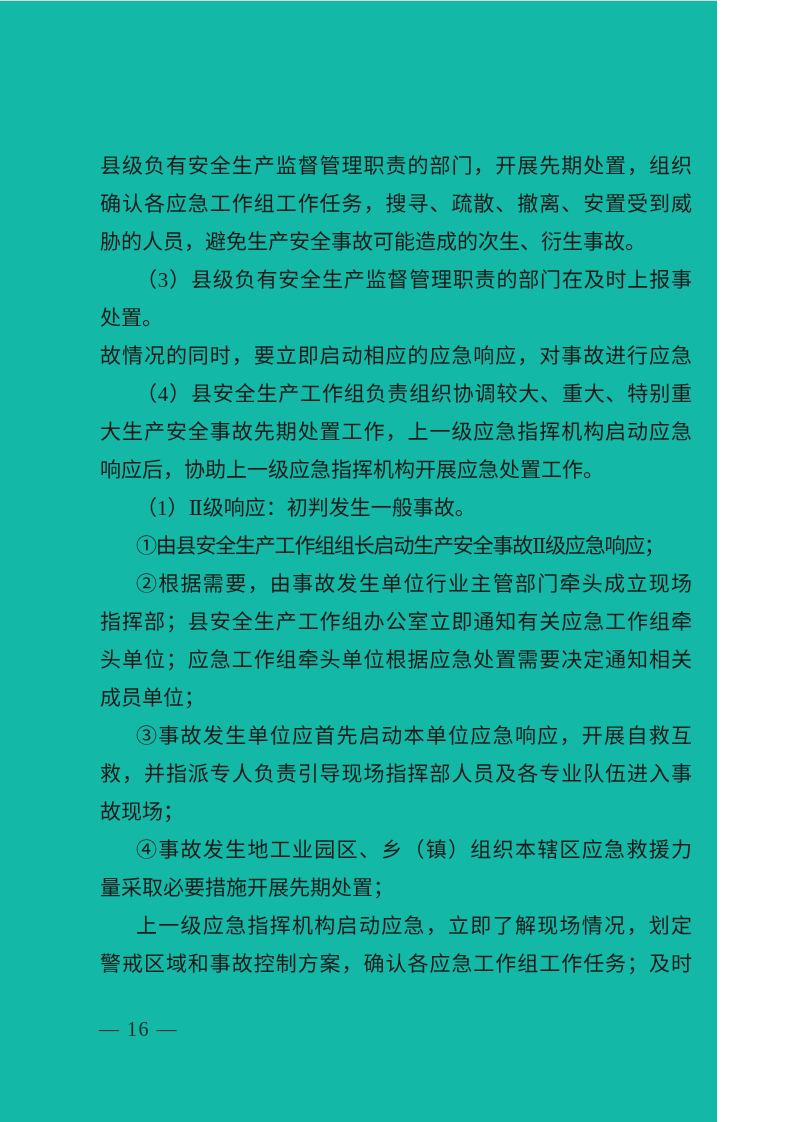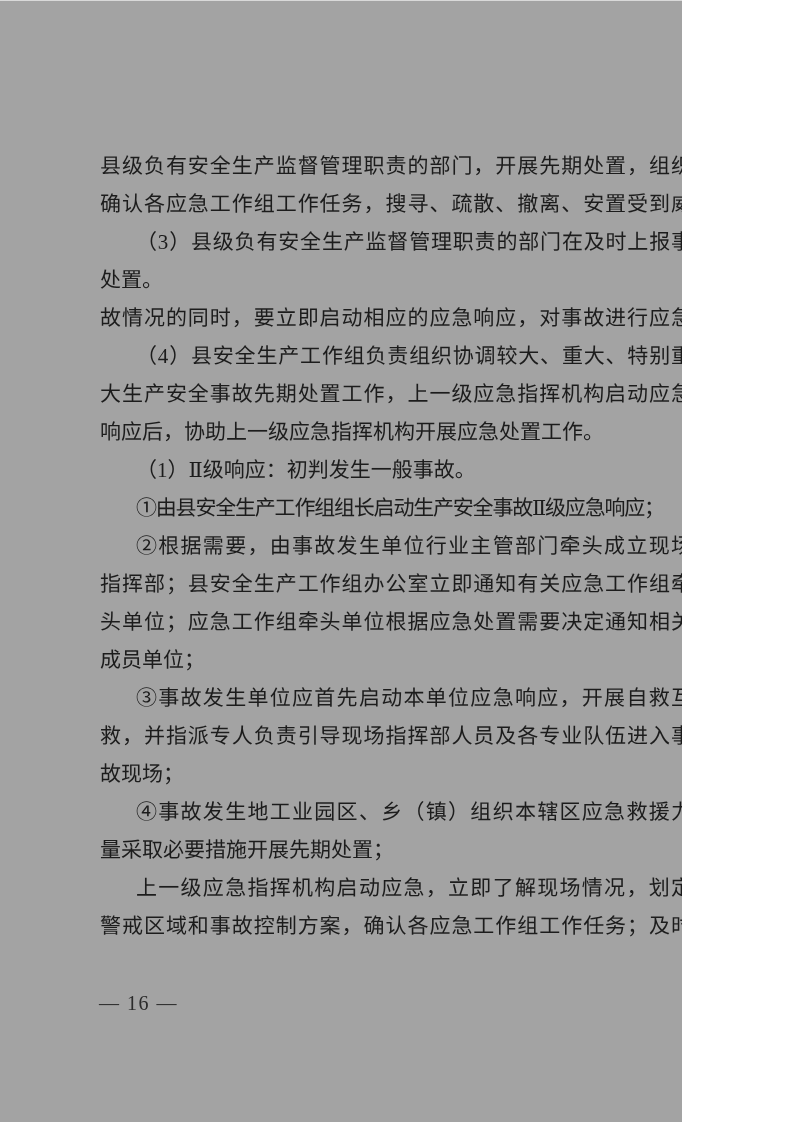--- a/index.html
+++ b/index.html
@@ -4,24 +4,25 @@
 <style>
   html, body {
     margin: 0;
     padding: 0;
     background: #ffffff;
   }
   .page {
     position: relative;
     width: 682px;
     height: 1122px;
-    background: #a3a3a3;
+    background: #14b8a6;
     font-family: "Liberation Serif", "DejaVu Serif", serif;
     color: #1c1c1c;
     overflow: hidden;
+    padding-left: 35px;
   }
   .top-edge {
     position: absolute;
     top: 0; left: 0;
     width: 100%; height: 1px;
     background: #d9d9d9;
   }
   .content {
     position: absolute;
     left: 100px;
@@ -36,37 +37,38 @@
     text-align-last: left;
     white-space: normal;
   }
   .j { text-align-last: justify; }     
   .ind { text-indent: 36px; }          
   .b { font-weight: 700; }             
   .tight { letter-spacing: -1.2px; }   
   .footer {
     position: absolute;
     left: 99px;
-    top: 988px;
+    top: 1014px;
     height: 30px;
     line-height: 30px;
     font-size: 20px;
     letter-spacing: 1.5px;
     color: #2b2b2b;
   }
 </style>
 </head>
 <body>
 
 <div class="page">
   <div class="top-edge"></div>
 
   <div class="content">
     <div class="ln j">县级负有安全生产监督管理职责的部门，开展先期处置，组织</div>
     <div class="ln j">确认各应急工作组工作任务，搜寻、疏散、撤离、安置受到威</div>
+    <div class="ln">胁的人员，避免生产安全事故可能造成的次生、衍生事故。</div>
     <div class="ln j ind">（3）县级负有安全生产监督管理职责的部门在及时上报事</div>
     <div class="ln">处置。</div>
     <div class="ln j">故情况的同时，要立即启动相应的应急响应，对事故进行应急</div>
     <div class="ln j ind">（4）县安全生产工作组负责组织协调较大、重大、特别重</div>
     <div class="ln j">大生产安全事故先期处置工作，上一级应急指挥机构启动应急</div>
     <div class="ln">响应后，协助上一级应急指挥机构开展应急处置工作。</div>
     <div class="ln ind">（1）Ⅱ级响应：初判发生一般事故。</div>
     <div class="ln ind tight">①由县安全生产工作组组长启动生产安全事故Ⅱ级应急响应；</div>
     <div class="ln j ind">②根据需要，由事故发生单位行业主管部门牵头成立现场</div>
     <div class="ln j">指挥部；县安全生产工作组办公室立即通知有关应急工作组牵</div>

